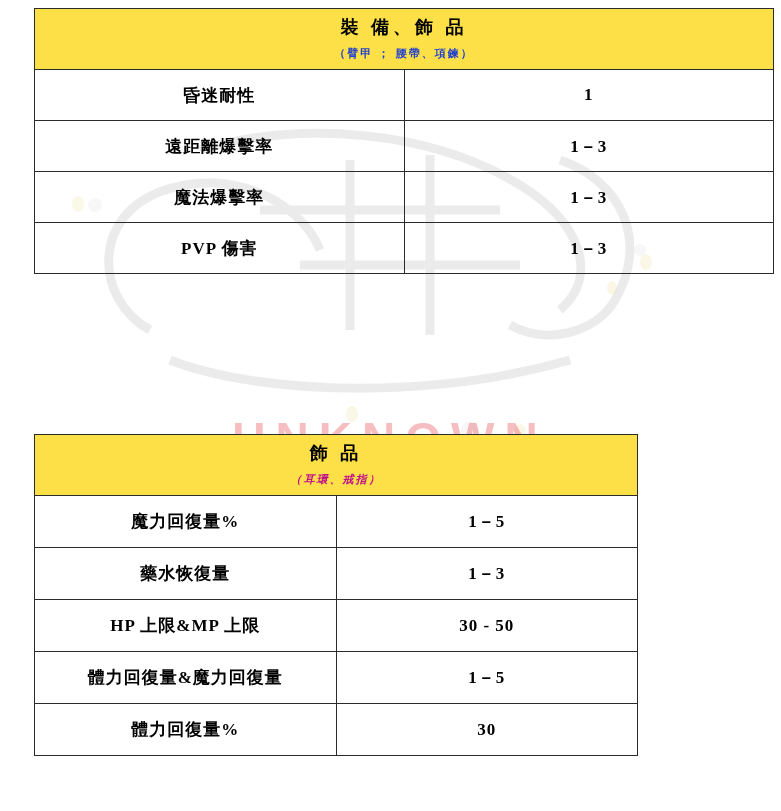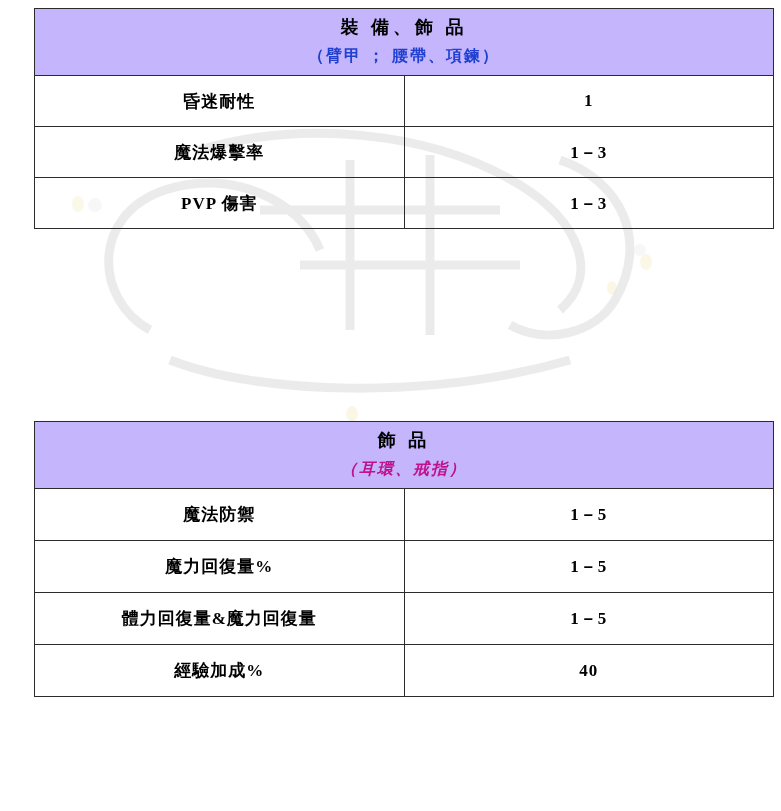--- a/index.html
+++ b/index.html
@@ -41,33 +41,33 @@
     border: 1px solid #2b2b2b;
     text-align: center;
     vertical-align: middle;
     font-weight: bold;
     color: #000000;
     font-size: 17px;
     letter-spacing: 1px;
   }
 
   .hdr-cell {
-    background: #c4b5fd;
+    background: #fde047;
     padding: 6px 0 8px 0;
     border: 1px solid #2b2b2b;
   }
   .hdr-title {
     font-size: 18px;
     font-weight: bold;
     color: #000000;
     letter-spacing: 4px;
     margin-bottom: 7px;
   }
   .hdr-sub {
-    font-size: 16px;
+    font-size: 11px;
     font-weight: bold;
     color: #1f3fd0;
     letter-spacing: 2px;
   }
   .hdr-sub.pink {
     color: #c0128c;
     font-style: italic;
   }
 
   .name-cell {
@@ -85,22 +85,22 @@
   #table-equipment {
     position: absolute;
     left: 34px;
     top: 8px;
     width: 740px;
   }
   
   #table-accessory {
     position: absolute;
     left: 34px;
-    top: 421px;
-    width: 740px;
+    top: 434px;
+    width: 604px;
   }
   #table-accessory .name-cell { height: 49px; }
   #table-accessory .val-cell { height: 49px; }
 </style>
 </head>
 <body>
 
 <svg class="watermark" viewBox="0 0 781 811" xmlns="http://www.w3.org/2000/svg">
   <g opacity="0.16" fill="none" stroke="#8a8a8a" stroke-width="9">
     <path d="M150 330 C 95 300, 90 215, 165 190 C 230 168, 300 200, 320 250"></path>
@@ -137,50 +137,58 @@
         <td class="hdr-cell" colspan="2">
           <div class="hdr-title">裝 備、飾 品</div>
           <div class="hdr-sub">（臂甲 ； 腰帶、項鍊）</div>
         </td>
       </tr>
       <tr>
         <td class="name-cell">昏迷耐性</td>
         <td class="val-cell">1</td>
       </tr>
       <tr>
+        <td class="name-cell">遠距離爆擊率</td>
+        <td class="val-cell">1－3</td>
+      </tr>
+      <tr>
         <td class="name-cell">魔法爆擊率</td>
         <td class="val-cell">1－3</td>
       </tr>
       <tr>
         <td class="name-cell">PVP 傷害</td>
         <td class="val-cell">1－3</td>
       </tr>
     </tbody>
   </table>
 
   <table class="stat-table" id="table-accessory">
     <tbody>
       <tr>
         <td class="hdr-cell" colspan="2">
           <div class="hdr-title">飾 品</div>
           <div class="hdr-sub pink">（耳環、戒指）</div>
         </td>
       </tr>
       <tr>
-        <td class="name-cell">魔法防禦</td>
+        <td class="name-cell">魔力回復量%</td>
         <td class="val-cell">1－5</td>
       </tr>
       <tr>
-        <td class="name-cell">魔力回復量%</td>
-        <td class="val-cell">1－5</td>
+        <td class="name-cell">藥水恢復量</td>
+        <td class="val-cell">1－3</td>
+      </tr>
+      <tr>
+        <td class="name-cell">HP 上限&amp;MP 上限</td>
+        <td class="val-cell">30 - 50</td>
       </tr>
       <tr>
         <td class="name-cell">體力回復量&amp;魔力回復量</td>
         <td class="val-cell">1－5</td>
       </tr>
       <tr>
-        <td class="name-cell">經驗加成%</td>
-        <td class="val-cell">40</td>
+        <td class="name-cell">體力回復量%</td>
+        <td class="val-cell">30</td>
       </tr>
     </tbody>
   </table>
 
 </div>
 
 </body></html>

